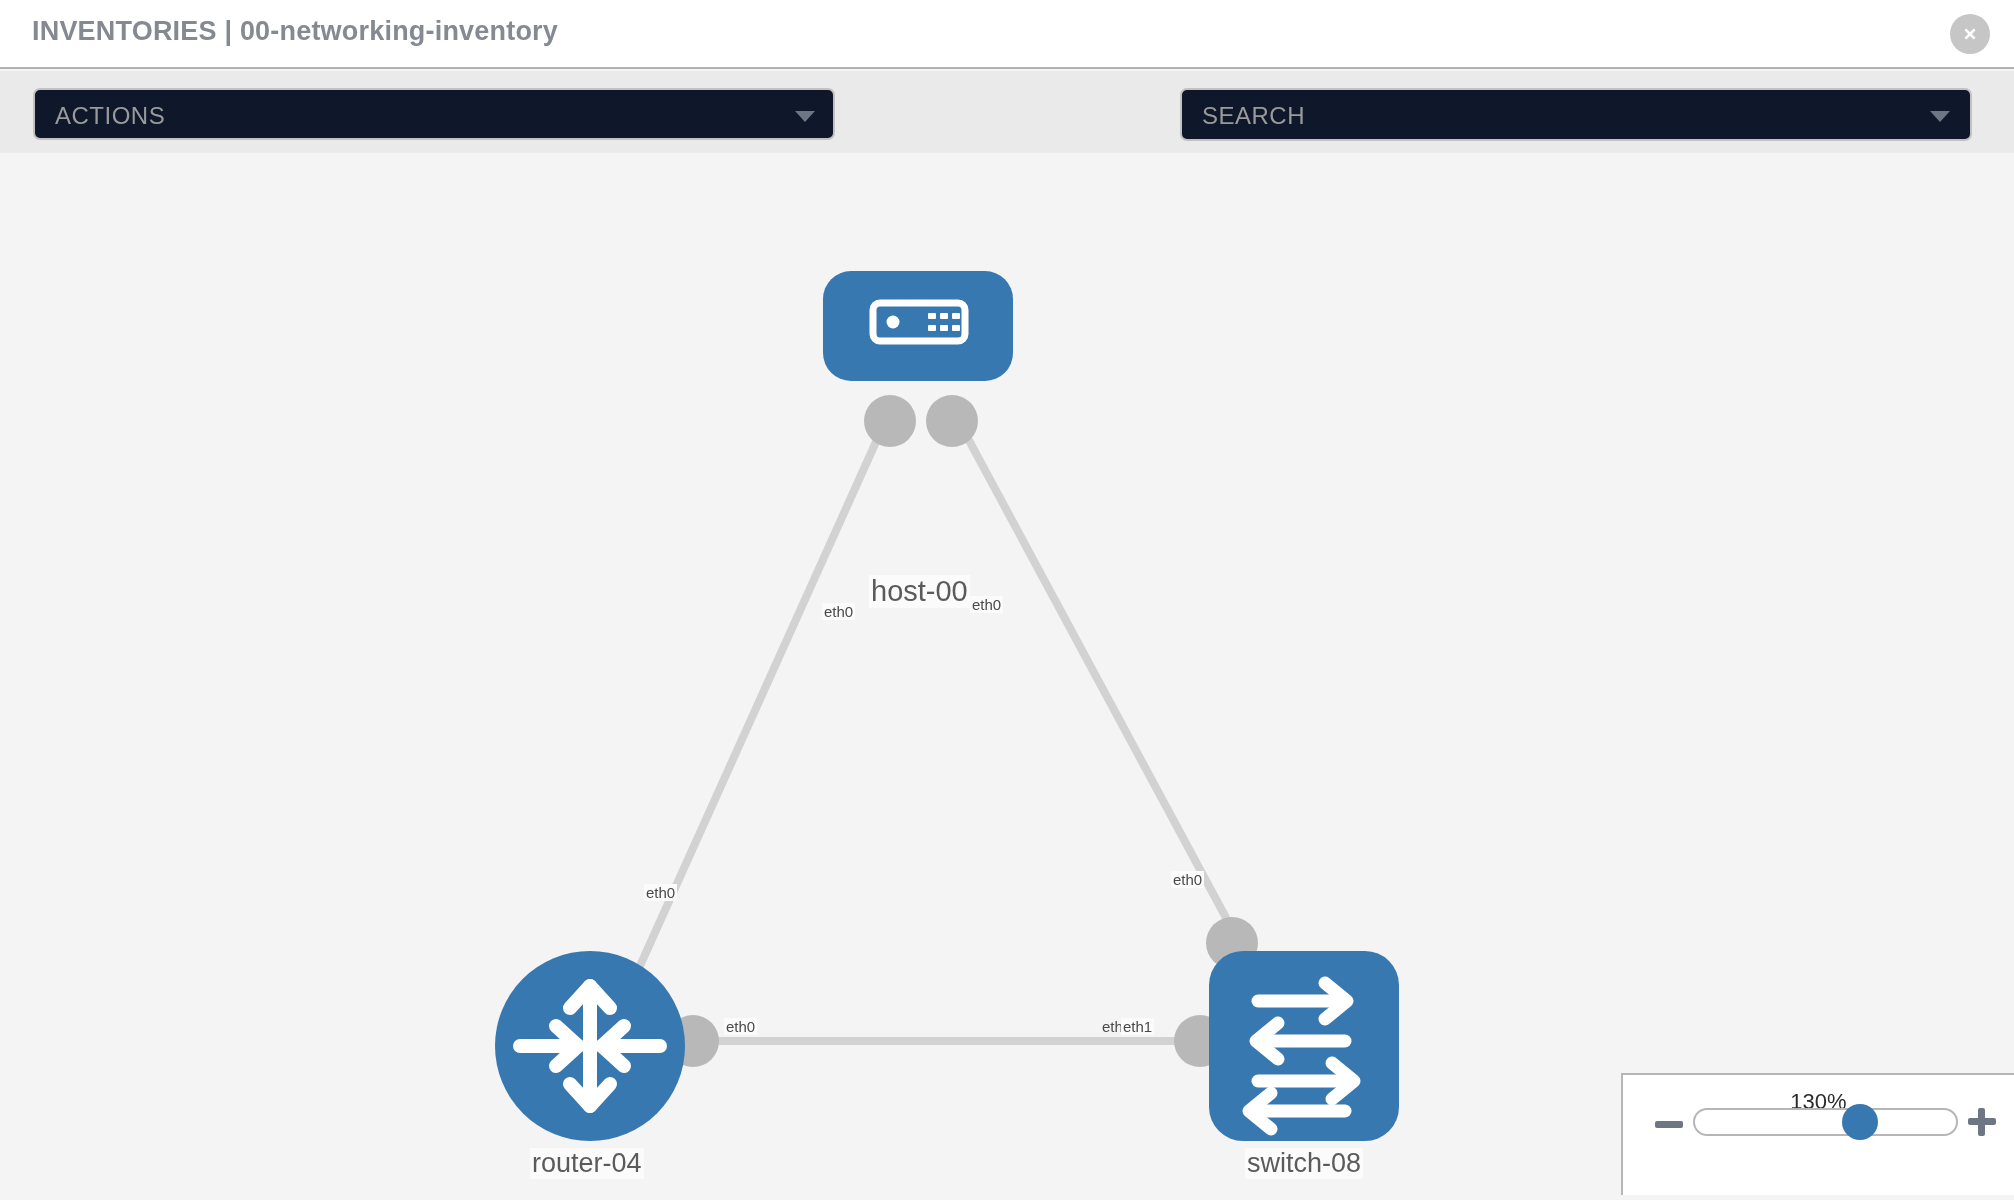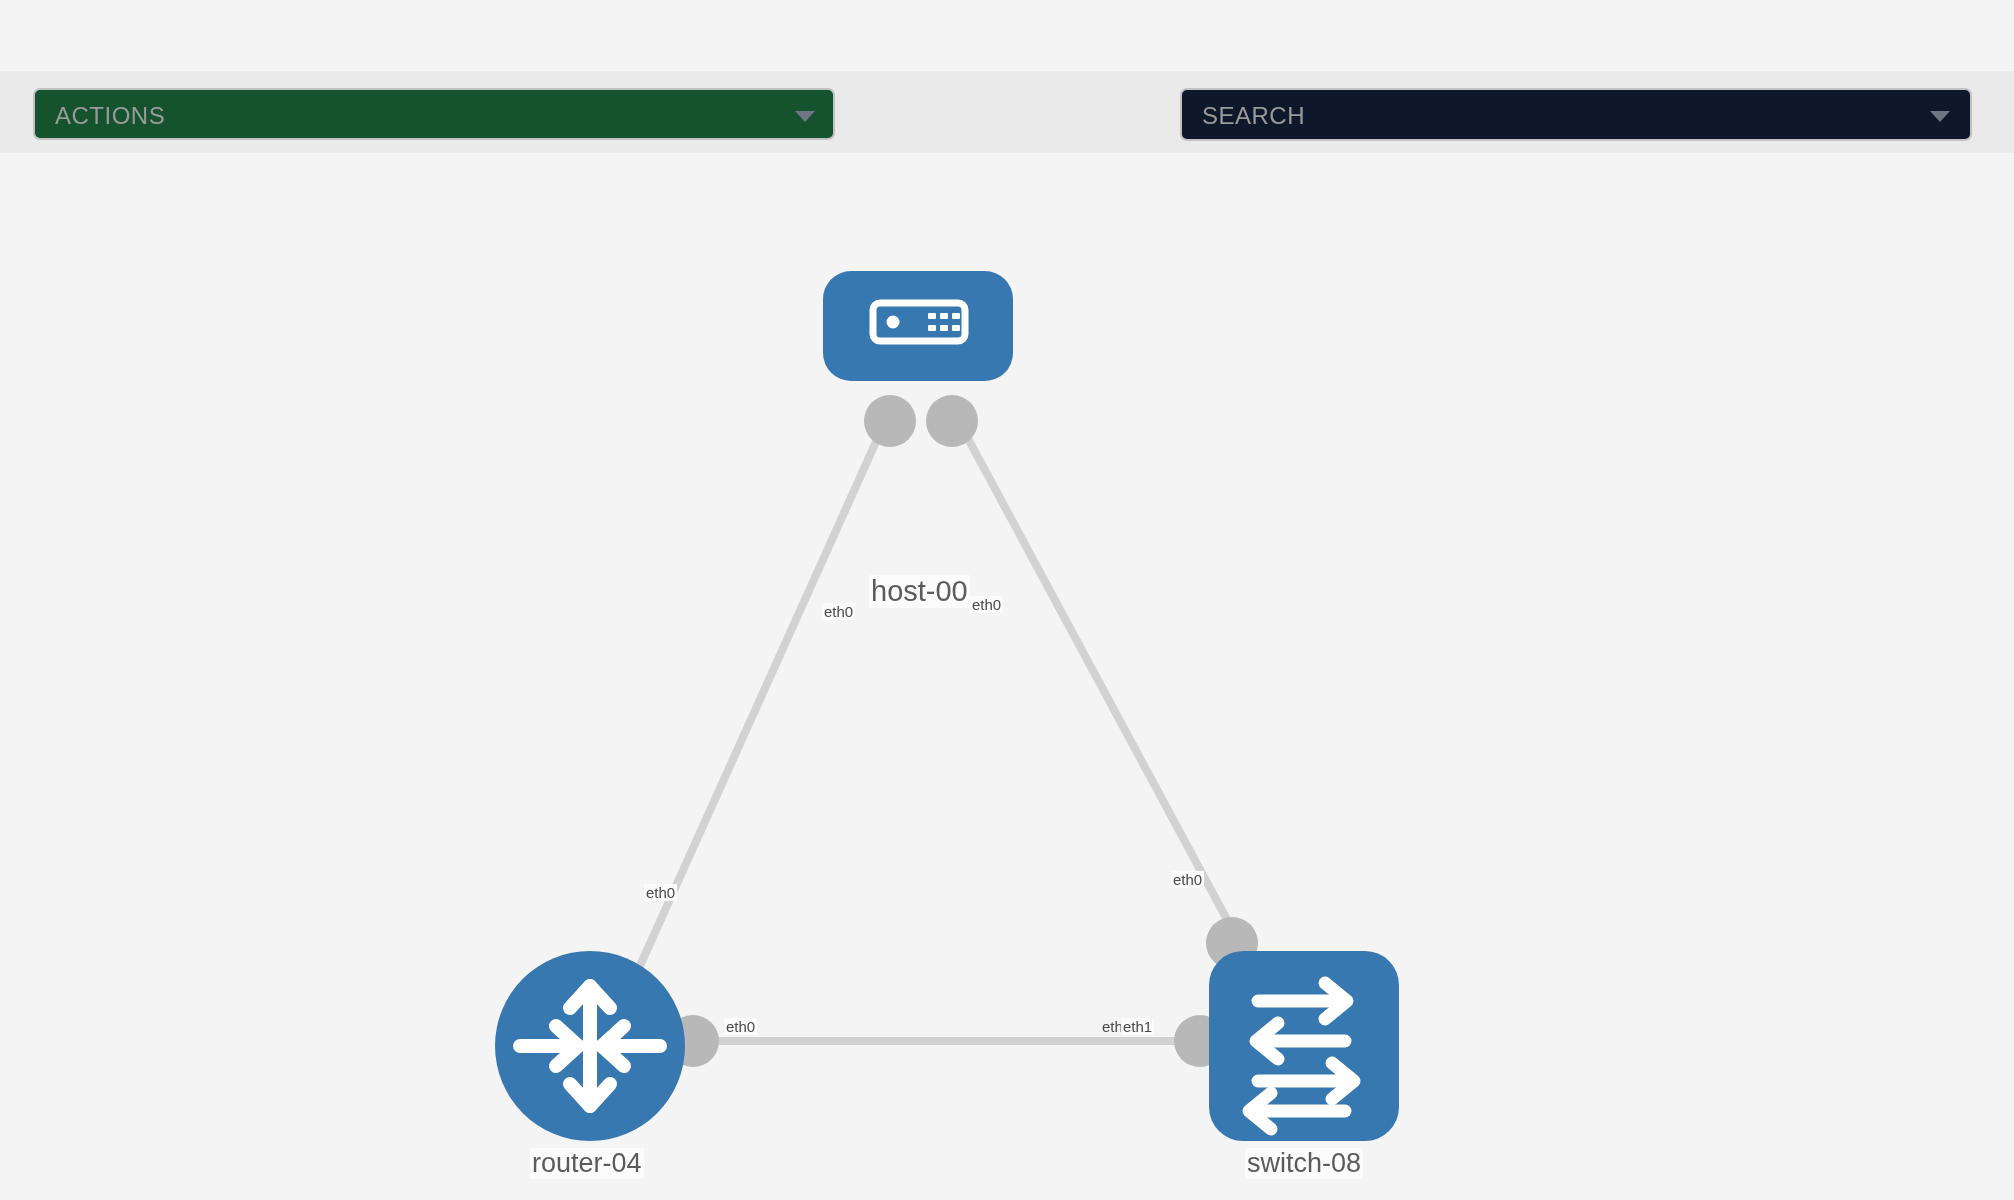--- a/index.html
+++ b/index.html
@@ -43,21 +43,21 @@
   
   .toolbar {
     position: absolute; left: 0; top: 71px;
     width: 2014px; height: 85px;
     background: #eaeaea;
     border-bottom: 2px solid #b8b8b8;
   }
   .actions-select {
     position: absolute; left: 33px; top: 17px;
     width: 802px; height: 52px;
-    background: #14532d;
+    background: #0f172a;
     border: 2px solid #c2c2c2;
     border-radius: 7px;
     cursor: pointer;
   }
   .actions-label {
     position: absolute; left: 20px; top: 12px;
     font-size: 24px; color: #9a9a9a;
     letter-spacing: 0.5px;
   }
   .caret {
@@ -169,20 +169,28 @@
     content: ""; position: absolute; background: #6e7683; border-radius: 2px;
   }
   .zoom-plus::before { left: 0; top: 10px; width: 28px; height: 7px; }
   .zoom-plus::after  { left: 10px; top: 0; width: 7px; height: 28px; }
 </style>
 </head>
 <body>
 
 <div class="app">
 
+  <div class="header">
+    <div class="header-title">INVENTORIES | 00-networking-inventory</div>
+    <div class="close-btn">
+      <svg width="22" height="22" viewBox="0 0 22 22" aria-hidden="true">
+        <path d="M5.5 7.3 L7.3 5.5 L11 9.2 L14.7 5.5 L16.5 7.3 L12.8 11 L16.5 14.7 L14.7 16.5 L11 12.8 L7.3 16.5 L5.5 14.7 L9.2 11 Z" fill="#ffffff"></path>
+      </svg>
+    </div>
+  </div>
 
   <div class="toolbar">
 
     <div class="actions-select">
       <span class="actions-label">ACTIONS</span>
       <span class="caret"></span>
     </div>
 
     <div class="tool-icon tool-wrench">
       <svg width="40" height="40" viewBox="0 0 40 40" aria-hidden="true">
@@ -285,15 +293,22 @@
     <div class="node-label" style="left:1245px; top:995px;">switch-08</div>
 
     <div class="iface-label" style="left:822px; top:450px;">eth0</div>
     <div class="iface-label" style="left:970px; top:443px;">eth0</div>
     <div class="iface-label" style="left:644px; top:731px;">eth0</div>
     <div class="iface-label" style="left:1171px; top:718px;">eth0</div>
     <div class="iface-label" style="left:724px; top:865px;">eth0</div>
     <div class="iface-label" style="left:1100px; top:865px; background:transparent;">eth0</div>
     <div class="iface-label" style="left:1121px; top:865px;">eth1</div>
 
+    <div class="zoom-panel" style="left:1621px; top:920px;">
+      <div class="zoom-value">130%</div>
+      <div class="zoom-minus"></div>
+      <div class="zoom-track"></div>
+      <div class="zoom-thumb" style="left: 218.85px;"></div>
+      <div class="zoom-plus"></div>
+    </div>
 
   </div>
 </div>
 
 </body></html>

